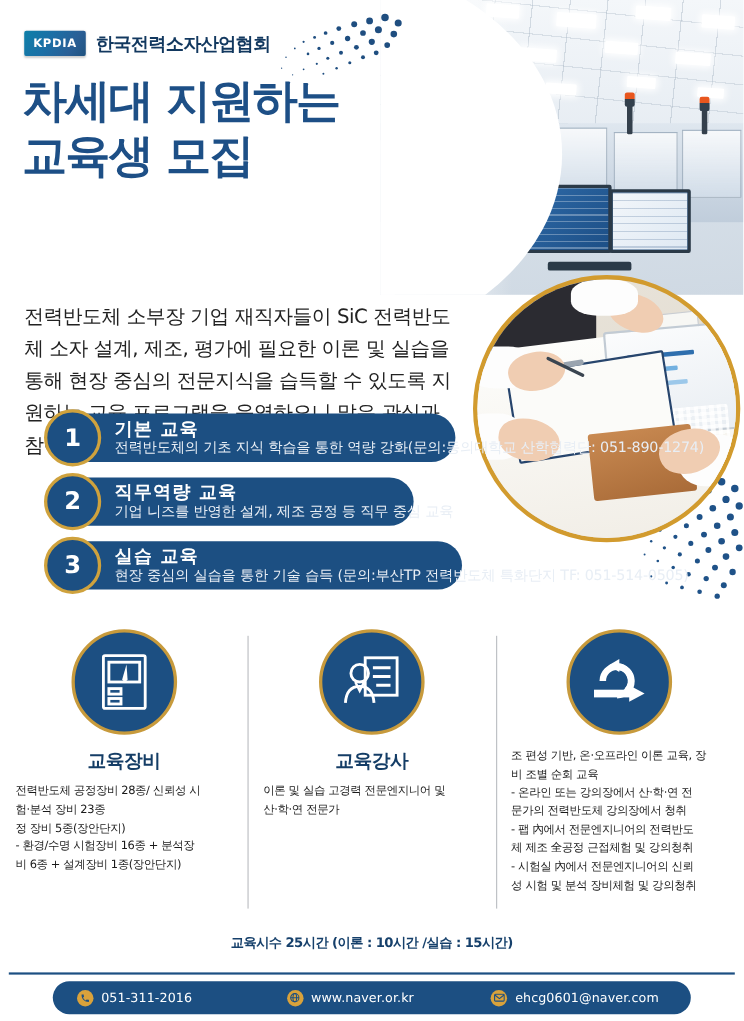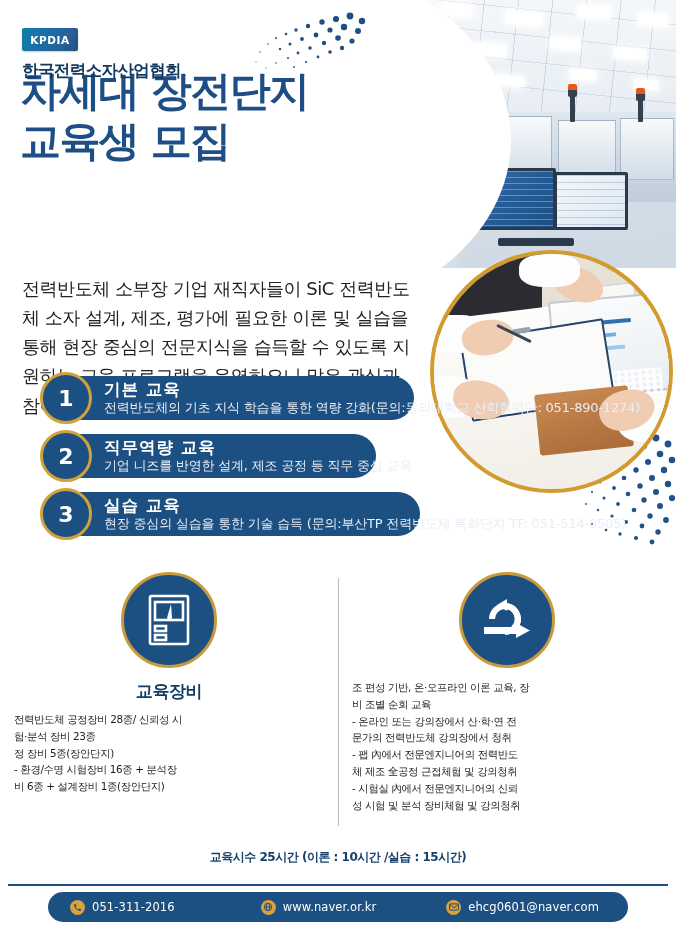--- a/index.html
+++ b/index.html
@@ -54,21 +54,21 @@
   .hero-fade-left{
     position:absolute;top:0;left:0;width:120px;height:268px;
     background:linear-gradient(90deg,#ffffff 0%,rgba(255,255,255,.92) 28%,rgba(255,255,255,0) 100%);
   }
   .hero-curve{
     position:absolute;left:-70px;top:-40px;width:235px;height:360px;
     background:#ffffff;border-radius:0 100% 100% 0 / 0 50% 50% 0;
   }
 
   
-  .logo-row{position:absolute;left:22px;top:28px;display:flex;align-items:flex-start;gap:9px;z-index:9;flex-direction:column;}
+  .logo-row{position:absolute;left:22px;top:28px;display:flex;align-items:center;gap:9px;z-index:9;}
   .logo-badge{
     width:56px;height:23px;border-radius:2px;
     background:linear-gradient(120deg,#0f7fa8 0%,#1b6fa6 40%,#2a5f96 75%,#20527f 100%);
     display:flex;align-items:center;justify-content:center;
     box-shadow:0 1px 2px rgba(0,0,0,.2);
   }
   .logo-badge span{color:#fff;font-size:10.5px;font-weight:bold;letter-spacing:.6px;}
   .assoc-name{font-size:16.5px;font-weight:bold;color:#12385f;letter-spacing:-.6px;white-space:nowrap;}
 
   
@@ -252,21 +252,21 @@
   </div>
 
   <div class="logo-row">
     <div class="logo-badge">
       <span>KPDIA</span>
     </div>
     <div class="assoc-name">한국전력소자산업협회</div>
   </div>
 
   <div class="title-wrap">
-    <div class="title-line">차세대 장전단지</div>
+    <div class="title-line">차세대 지원하는</div>
     <div class="title-line">교육생 모집</div>
   </div>
 
   <div class="intro">전력반도체 소부장 기업 재직자들이 SiC 전력반도체 소자 설계, 제조, 평가에 필요한 이론 및 실습을 통해 현장 중심의 전문지식을 습득할 수 있도록 지원하는 교육 프로그램을 운영하오니 많은 관심과 참여를 부탁드립니다.</div>
 
   <div class="circle-photo">
     <div class="cp-dark"></div>
     <div class="cp-desk"></div>
     <div class="cp-calc"></div>
     <div class="cp-laptop">
@@ -379,20 +379,38 @@
       <div class="col-title">교육장비</div>
       <div class="col-body">
         <div>전력반도체 공정장비 28종/ 신뢰성 시</div>
         <div>험·분석 장비 23종</div>
         <div>정 장비 5종(장안단지)</div>
         <div> - 환경/수명 시험장비 16종 + 분석장</div>
         <div>비 6종 + 설계장비 1종(장안단지)</div>
       </div>
     </div>
 
+    <div class="col">
+      <div class="col-icon">
+        <svg width="52" height="50" viewBox="0 0 52 50" fill="none" stroke="#ffffff" stroke-width="2.6">
+          <rect x="20" y="3" width="29" height="34"></rect>
+          <line x1="27" y1="12" x2="43" y2="12"></line>
+          <line x1="27" y1="20" x2="43" y2="20"></line>
+          <line x1="30" y1="28" x2="43" y2="28"></line>
+          <circle cx="15" cy="17" r="8"></circle>
+          <path d="M2 44 Q3 29 15 29 Q27 29 28 44"></path>
+          <path d="M11 25 L15 33 L19 25" stroke-width="2.2"></path>
+        </svg>
+      </div>
+      <div class="col-title">교육강사</div>
+      <div class="col-body">
+        <div>이론 및 실습 고경력 전문엔지니어 및</div>
+        <div>산·학·연 전문가</div>
+      </div>
+    </div>
 
     <div class="col">
       <div class="col-icon">
         <svg width="54" height="46" viewBox="0 0 54 46" fill="none">
           <g stroke="#ffffff" stroke-width="6" fill="none" stroke-linecap="butt">
             <path d="M12 22 A13 13 0 1 1 25 35"></path>
             <path d="M38 22 A13 13 0 0 1 25 35" opacity="0"></path>
             <path d="M25 9 A13 13 0 0 1 34 31"></path>
           </g>
           <path d="M27 2 L27 14 L17 8 Z" fill="#ffffff"></path>

